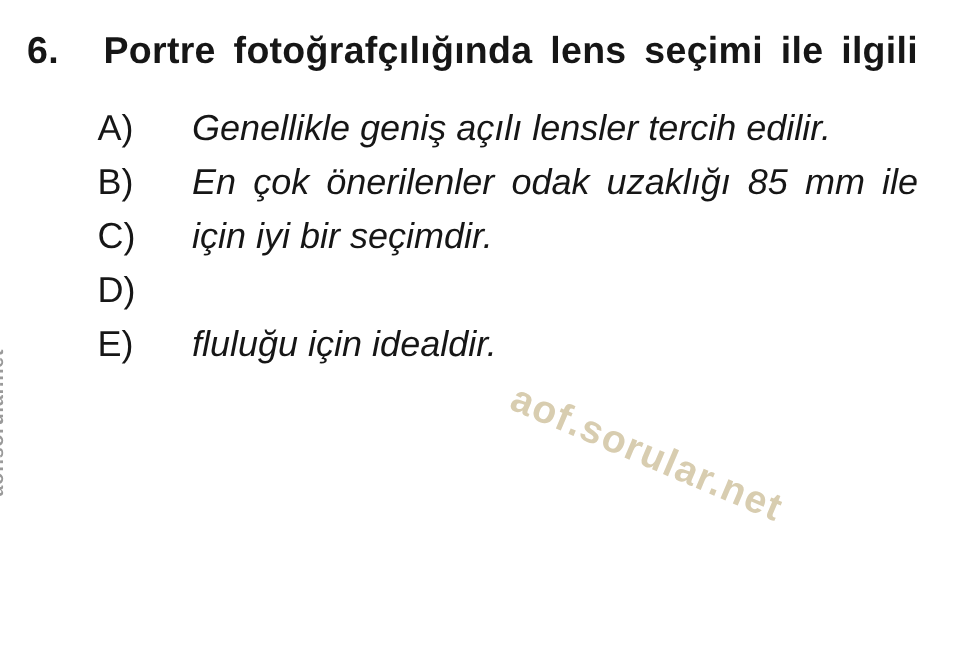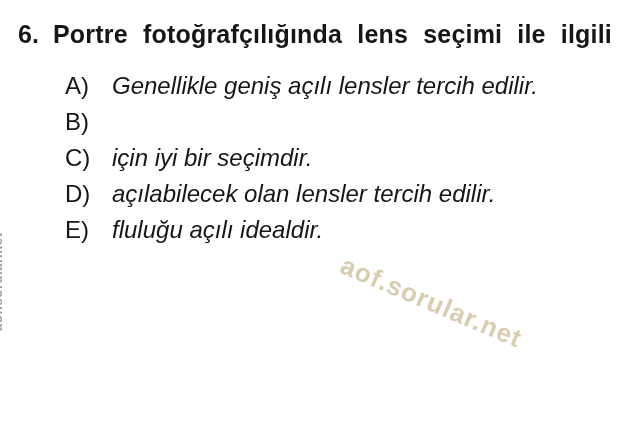--- a/index.html
+++ b/index.html
@@ -71,21 +71,21 @@
     position: relative;
     z-index: 1;
     margin-top: 23px;
     padding: 0 23px 0 65px;
     font-size: 24px;
     line-height: 30px;
   }
   .opt { display: flex; margin-bottom: 6px; }
   .opt-letter { flex: none; width: 47px; }
   .opt-text { flex: 1; min-width: 0; font-style: italic; }
-  .line { overflow: hidden; }
+  .line { overflow: hidden; margin-left: 16px; }
   .just {
     text-align: justify;
     text-align-last: justify;
     text-justify: inter-word;
   }
 </style>
 </head>
 <body>
 
 <div class="page">
@@ -105,38 +105,38 @@
     <div class="opt">
       <div class="opt-letter">A)</div>
       <div class="opt-text">
         <div class="line">Genellikle geniş açılı lensler tercih edilir.</div>
       </div>
     </div>
 
     <div class="opt">
       <div class="opt-letter">B)</div>
       <div class="opt-text">
+        <div class="line just">En çok önerilenler odak uzaklığı 85 mm ile</div>
       </div>
     </div>
 
     <div class="opt">
       <div class="opt-letter">C)</div>
       <div class="opt-text">
         <div class="line">için iyi bir seçimdir.</div>
       </div>
     </div>
 
     <div class="opt">
       <div class="opt-letter">D)</div>
       <div class="opt-text">
-        <div class="line">açılabilecek olan lensler tercih edilir.</div>
       </div>
     </div>
 
     <div class="opt">
       <div class="opt-letter">E)</div>
       <div class="opt-text">
-        <div class="line">fluluğu açılı idealdir.</div>
+        <div class="line">fluluğu için idealdir.</div>
       </div>
     </div>
 
   </div>
 </div>
 
 </body></html>

